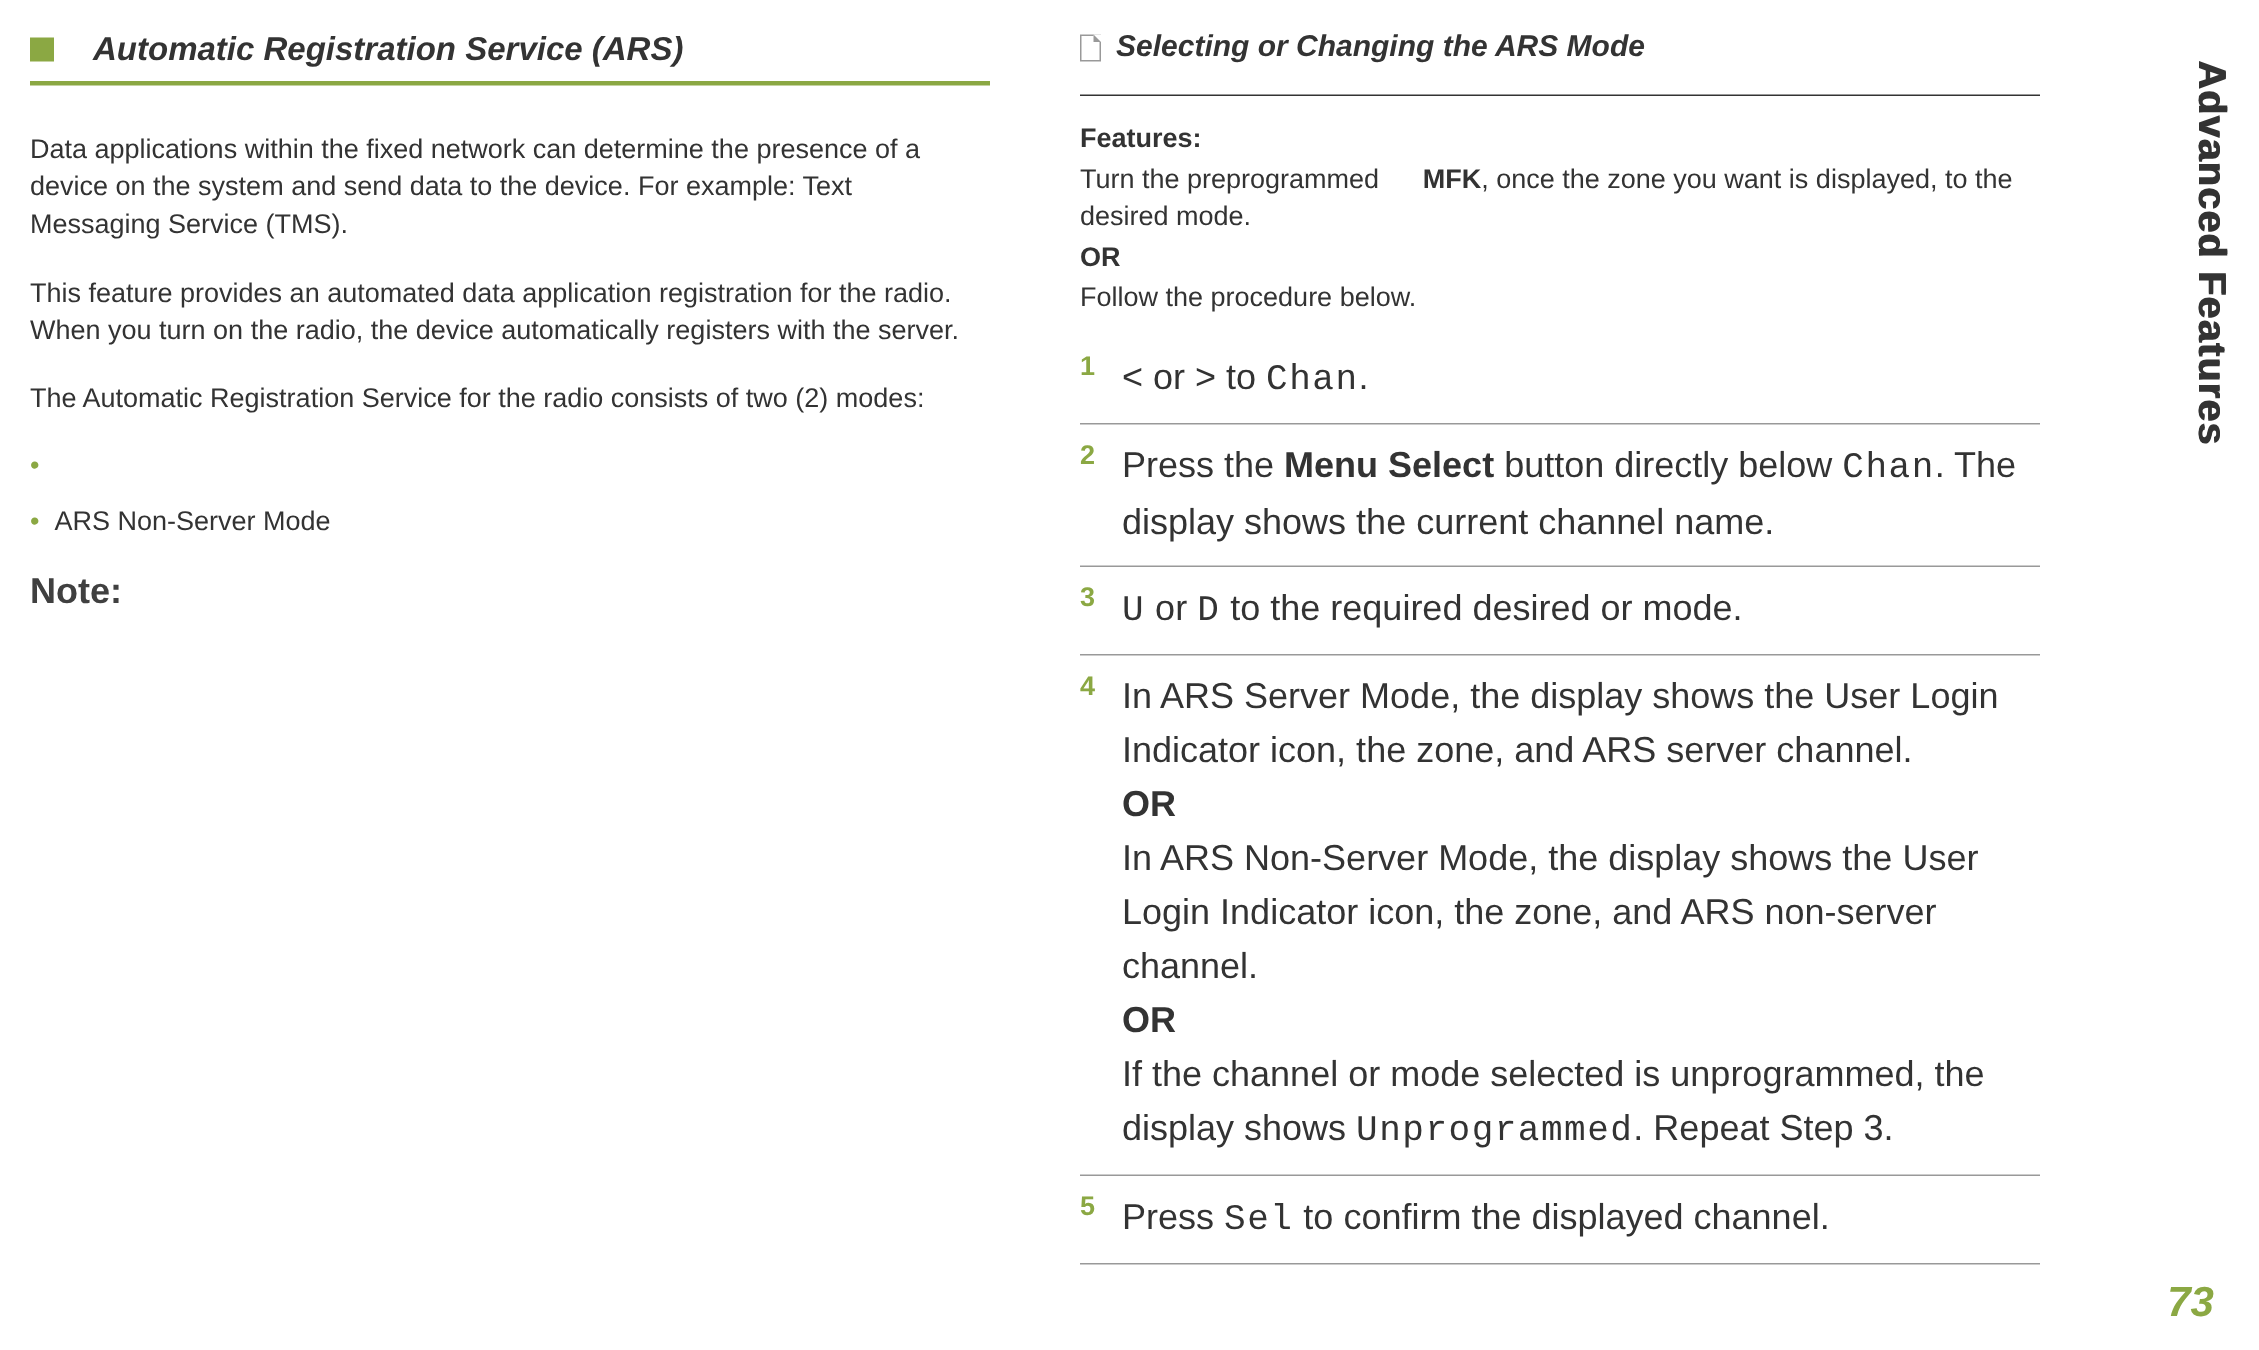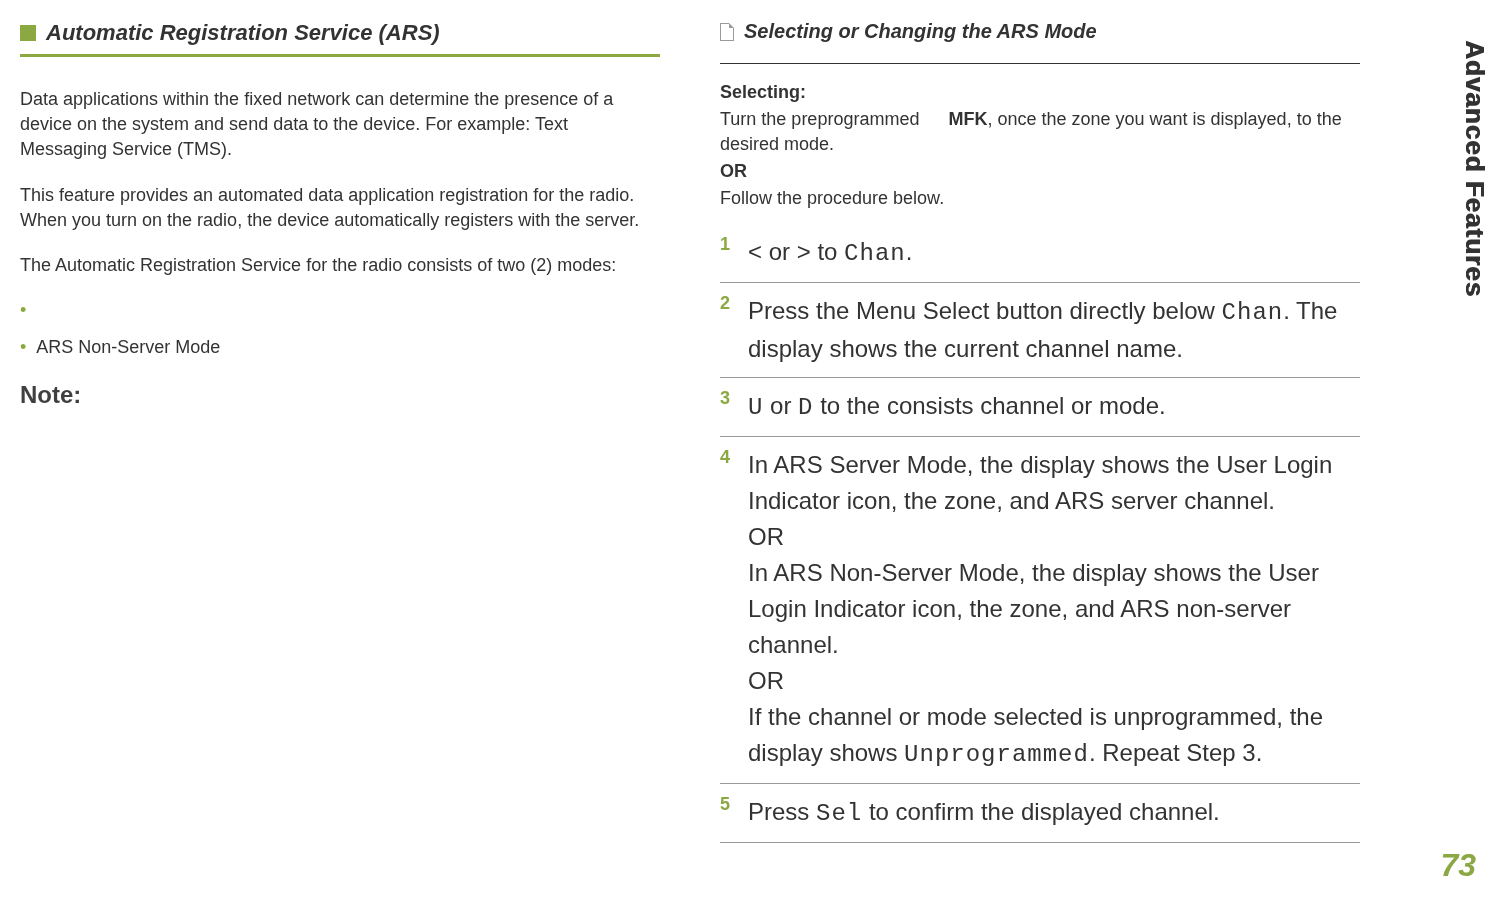--- a/index.html
+++ b/index.html
@@ -33,20 +33,21 @@
       height: 16px;
       background: #8ba843;
       margin-right: 10px;
       flex-shrink: 0;
     }
     .section-title {
       font-size: 22px;
       font-weight: bold;
       font-style: italic;
       color: #333;
+      margin-left: 16px;
     }
     .green-underline {
       height: 3px;
       background: #8ba843;
       margin-bottom: 30px;
     }
     .subsection-header {
       display: flex;
       align-items: center;
       margin-bottom: 20px;
@@ -139,21 +140,21 @@
       font-size: 18px;
       width: 28px;
       flex-shrink: 0;
     }
     .step-body {
       font-size: 24px;
       line-height: 1.5;
       color: #333;
     }
     .step-body .bold {
-      font-weight: normal;
+      font-weight: bold;
     }
     .step-body .mono {
       font-family: "Courier New", monospace;
       letter-spacing: 1px;
     }
     .sym {
       font-family: Arial, sans-serif;
     }
     .side-title {
       position: absolute;
@@ -163,21 +164,21 @@
       font-size: 26px;
       font-weight: bold;
       color: #333;
       text-shadow: 1px 0 #333;
       letter-spacing: 1px;
     }
     .page-num {
       position: absolute;
       right: 30px;
       bottom: 16px;
-      font-size: 32px;
+      font-size: 28px;
       font-weight: bold;
       color: #8ba843;
       font-style: italic;
     }
   </style>
 </head>
 <body>
 
 <div class="columns">
   <div class="col">
@@ -206,21 +207,21 @@
     </div>
   </div>
 
   <div class="col">
     <div class="subsection-header">
       <div class="doc-icon"></div>
       <div class="subsection-title">Selecting or Changing the ARS Mode</div>
     </div>
     <div class="thin-underline"></div>
 
-    <div class="proc-label">Selecting:</div>
+    <div class="proc-label">Features:</div>
     <p class="para" style="margin-bottom:4px;">
       <span>Turn the preprogrammed </span><span class="bold" style="font-weight:bold;margin-left:24px;">MFK</span><span>, once the zone you want is displayed, to the desired mode.</span>
     </p>
     <div class="proc-label" style="margin-bottom:4px;">OR</div>
     <p class="para" style="margin-bottom:0;">Follow the procedure below.</p>
 
     <div class="step-list">
 
       <div class="step">
         <div class="step-num">1</div>
@@ -232,21 +233,21 @@
       <div class="step">
         <div class="step-num">2</div>
         <div class="step-body">
           <span>Press the </span><span class="bold">Menu Select</span><span> button directly below </span><span class="mono">Chan</span><span>. The display shows the current channel name.</span>
         </div>
       </div>
 
       <div class="step">
         <div class="step-num">3</div>
         <div class="step-body">
-          <span class="mono">U</span><span> or </span><span class="mono">D</span><span> to the consists channel or mode.</span>
+          <span class="mono">U</span><span> or </span><span class="mono">D</span><span> to the required desired or mode.</span>
         </div>
       </div>
 
       <div class="step">
         <div class="step-num">4</div>
         <div class="step-body">
           <div>In ARS Server Mode, the display shows the User Login Indicator icon, the zone, and ARS server channel.</div>
           <div class="bold">OR</div>
           <div>In ARS Non-Server Mode, the display shows the User Login Indicator icon, the zone, and ARS non-server channel.</div>
           <div class="bold">OR</div>

